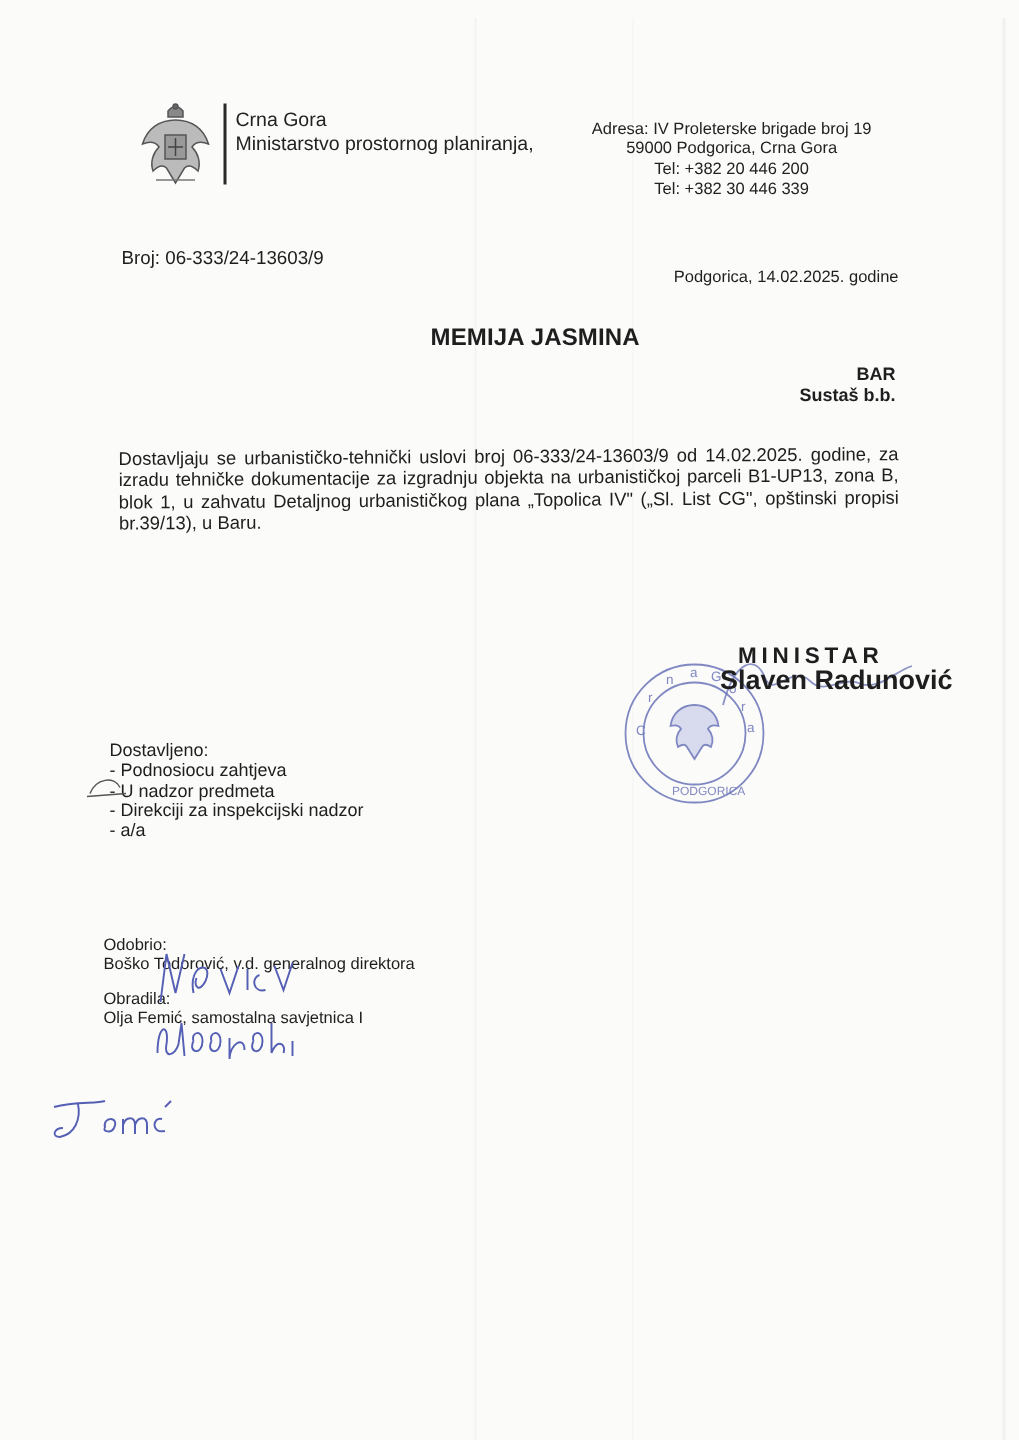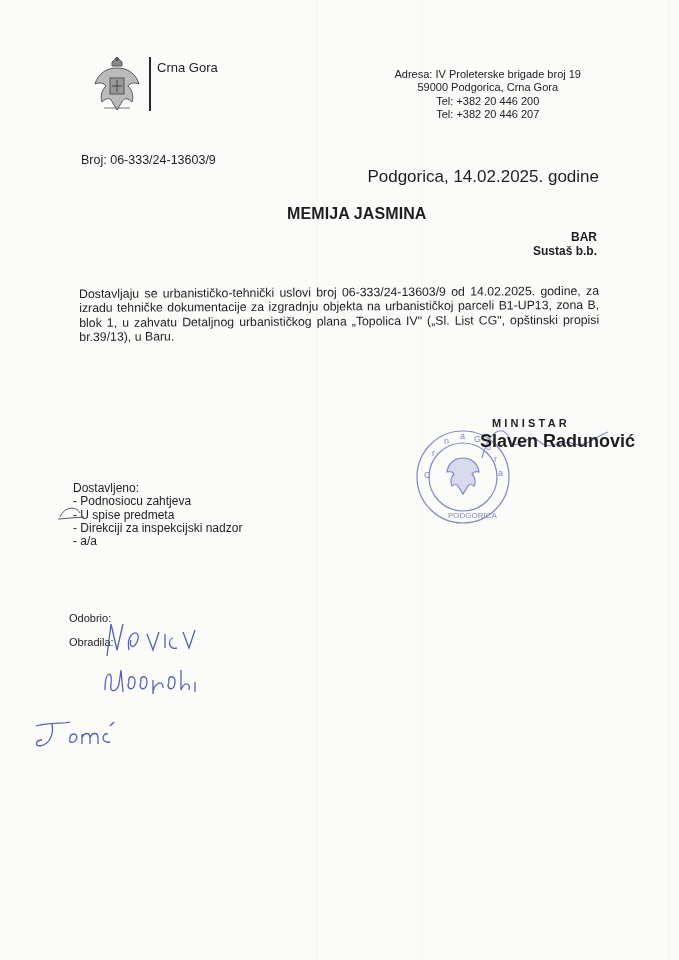--- a/index.html
+++ b/index.html
@@ -4,44 +4,44 @@
 <style>
   html, body { margin: 0; padding: 0; }
   body {
     width: 679px; height: 960px; position: relative; overflow: hidden;
     background: #fbfbfa;
     font-family: "Liberation Sans", sans-serif;
     color: #1e1e1e;
   }
   .page { position: absolute; inset: 0; background:
       linear-gradient(90deg, rgba(0,0,0,0) 0, rgba(0,0,0,0) 316px, rgba(0,0,0,0.035) 317px, rgba(0,0,0,0) 318px, rgba(0,0,0,0) 421px, rgba(0,0,0,0.025) 422px, rgba(0,0,0,0) 423px, rgba(0,0,0,0) 668px, rgba(0,0,0,0.05) 669px, rgba(0,0,0,0) 671px),
-      #fbfbfa; }
+      #fbfbfa; margin-top: 12px; }
   .abs { position: absolute; }
 
   
   .coat { left: 92px; top: 56px; width: 50px; height: 58px; }
   .vrule { left: 149px; top: 57px; width: 1.5px; height: 54px; background: #2a2a2a; }
   .ministry { left: 157px; top: 60px; font-size: 13px; line-height: 16px; color: #222; }
   .ministry div { white-space: nowrap; }
 
   .address { right: 98px; top: 68px; font-size: 11px; line-height: 13.3px; text-align: center; color: #222; }
   .address div { white-space: nowrap; }
 
   .ref { left: 81px; top: 153px; font-size: 12.5px; }
-  .date { right: 80px; top: 167px; font-size: 17px; }
+  .date { right: 80px; top: 167px; font-size: 11px; }
 
   .recipient-name { left: 287px; top: 205px; font-size: 16px; font-weight: bold; letter-spacing: 0.1px; }
   .recipient-city { right: 82px; top: 230px; font-size: 12px; font-weight: bold; text-align: right; }
   .recipient-street { right: 82px; top: 244px; font-size: 12px; font-weight: bold; }
 
   .body-text { left: 79px; top: 287px; width: 520px; font-size: 12.3px; line-height: 14.4px; text-align: justify; transform: rotate(-0.35deg); transform-origin: left top; }
   .body-text p { margin: 0; }
 
   
-  .min-title { left: 492px; top: 417px; font-size: 11px; font-weight: bold; letter-spacing: 3.2px; }
+  .min-title { left: 492px; top: 417px; font-size: 15px; font-weight: bold; letter-spacing: 3.2px; }
   .min-name { left: 480px; top: 431px; font-size: 18px; font-weight: bold; }
   .stamp { left: 414px; top: 428px; width: 98px; height: 98px; }
   .sig-minister { left: 470px; top: 418px; width: 140px; height: 45px; }
 
   
   .dist { left: 73px; top: 482px; font-size: 12px; line-height: 13.3px; }
   .dist div { white-space: nowrap; }
   .dist-mark { left: 54px; top: 503px; width: 40px; height: 22px; }
 
   
@@ -63,27 +63,28 @@
       <circle cx="25" cy="3" r="1.6" fill="#666"></circle>
       <path d="M25 12 C14 12 6 18 3 28 C8 26 12 27 14 30 C10 34 8 40 10 46 C14 42 17 42 19 44 L25 54 L31 44 C33 42 36 42 40 46 C42 40 40 34 36 30 C38 27 42 26 47 28 C44 18 36 12 25 12 Z" fill="#bbb"></path>
       <rect x="18" y="22" width="14" height="16" fill="#999"></rect>
       <path d="M20 30 L30 30 M25 24 L25 36" stroke="#444"></path>
       <path d="M12 52 L38 52" stroke="#777"></path>
     </g>
   </svg>
   <div class="abs vrule"></div>
   <div class="abs ministry">
     <div>Crna Gora</div>
+    <div>Ministarstvo prostornog planiranja,</div>
   </div>
 
   <div class="abs address">
     <div>Adresa: IV Proleterske brigade broj 19</div>
     <div>59000 Podgorica, Crna Gora</div>
     <div>Tel: +382 20 446 200</div>
-    <div>Tel: +382 20 446 207</div>
+    <div>Tel: +382 30 446 339</div>
   </div>
 
   <div class="abs ref">Broj: 06-333/24-13603/9</div>
   <div class="abs date">Podgorica, 14.02.2025. godine</div>
 
   <div class="abs recipient-name">MEMIJA JASMINA</div>
   <div class="abs recipient-city">BAR</div>
   <div class="abs recipient-street">Sustaš b.b.</div>
 
   <div class="abs body-text">
@@ -111,33 +112,35 @@
 
   <svg class="abs sig-minister" viewBox="0 0 140 45">
     <path d="M12 40 C20 10 34 6 40 22 C46 36 58 12 70 24 C80 34 92 20 104 26 C116 30 126 18 138 14" fill="none" stroke="#7079b8" stroke-width="1.2" opacity="0.8"></path>
   </svg>
   <div class="abs min-title">MINISTAR</div>
   <div class="abs min-name">Slaven Radunović</div>
 
   <div class="abs dist">
     <div>Dostavljeno:</div>
     <div>- Podnosiocu zahtjeva</div>
-    <div>- U spise predmeta</div>
+    <div>- U nadzor predmeta</div>
     <div>- Direkciji za inspekcijski nadzor</div>
     <div>- a/a</div>
   </div>
   <svg class="abs dist-mark" viewBox="0 0 40 22">
     <path d="M6 14 C10 4 22 2 26 10 M4 16 L30 14" fill="none" stroke="#555" stroke-width="1"></path>
   </svg>
 
   <div class="abs approvals">
     <div class="gap"></div>
     <div>Odobrio:</div>
+    <div>Boško Todorović, v.d. generalnog direktora</div>
     <div class="gap"></div>
     <div>Obradila:</div>
+    <div>Olja Femić, samostalna savjetnica I</div>
   </div>
 
   <svg class="abs sig-1" viewBox="0 0 100 40">
     <path d="M4 36 L8 4 L14 30 L20 4 M26 30 C22 10 40 8 34 22 C30 30 26 26 28 20 M44 14 L50 30 L56 12 M62 14 L62 28 M70 18 C64 20 66 30 74 28 M80 12 L86 28 L92 10" fill="none" stroke="#5560b5" stroke-width="1.3"></path>
   </svg>
   <svg class="abs sig-2" viewBox="0 0 100 40">
     <path d="M4 30 C4 10 12 10 10 24 C8 34 16 32 18 24 L20 10 L22 32 M28 22 C24 30 34 32 34 22 C34 14 26 16 28 22 M40 22 C36 30 46 32 46 22 C46 14 38 16 40 22 M52 20 L52 34 C52 24 62 18 62 28 M68 22 C64 30 74 32 74 22 C74 14 66 16 68 22 M80 10 L80 30 C84 20 90 24 88 30 M94 22 L94 32" fill="none" stroke="#5560b5" stroke-width="1.3"></path>
   </svg>
   <svg class="abs sig-3" viewBox="0 0 85 32">
     <path d="M6 8 C20 4 34 6 40 4 M22 6 C24 16 20 26 10 28 C4 28 6 22 12 22 M40 22 C38 14 50 14 46 22 C44 26 38 24 40 22 M52 16 L52 26 M52 20 C54 14 60 14 60 20 L60 26 M60 20 C62 14 68 14 68 20 L68 26 M78 16 C72 14 70 26 80 24 M80 8 L84 4" fill="none" stroke="#5560b5" stroke-width="1.3"></path>

